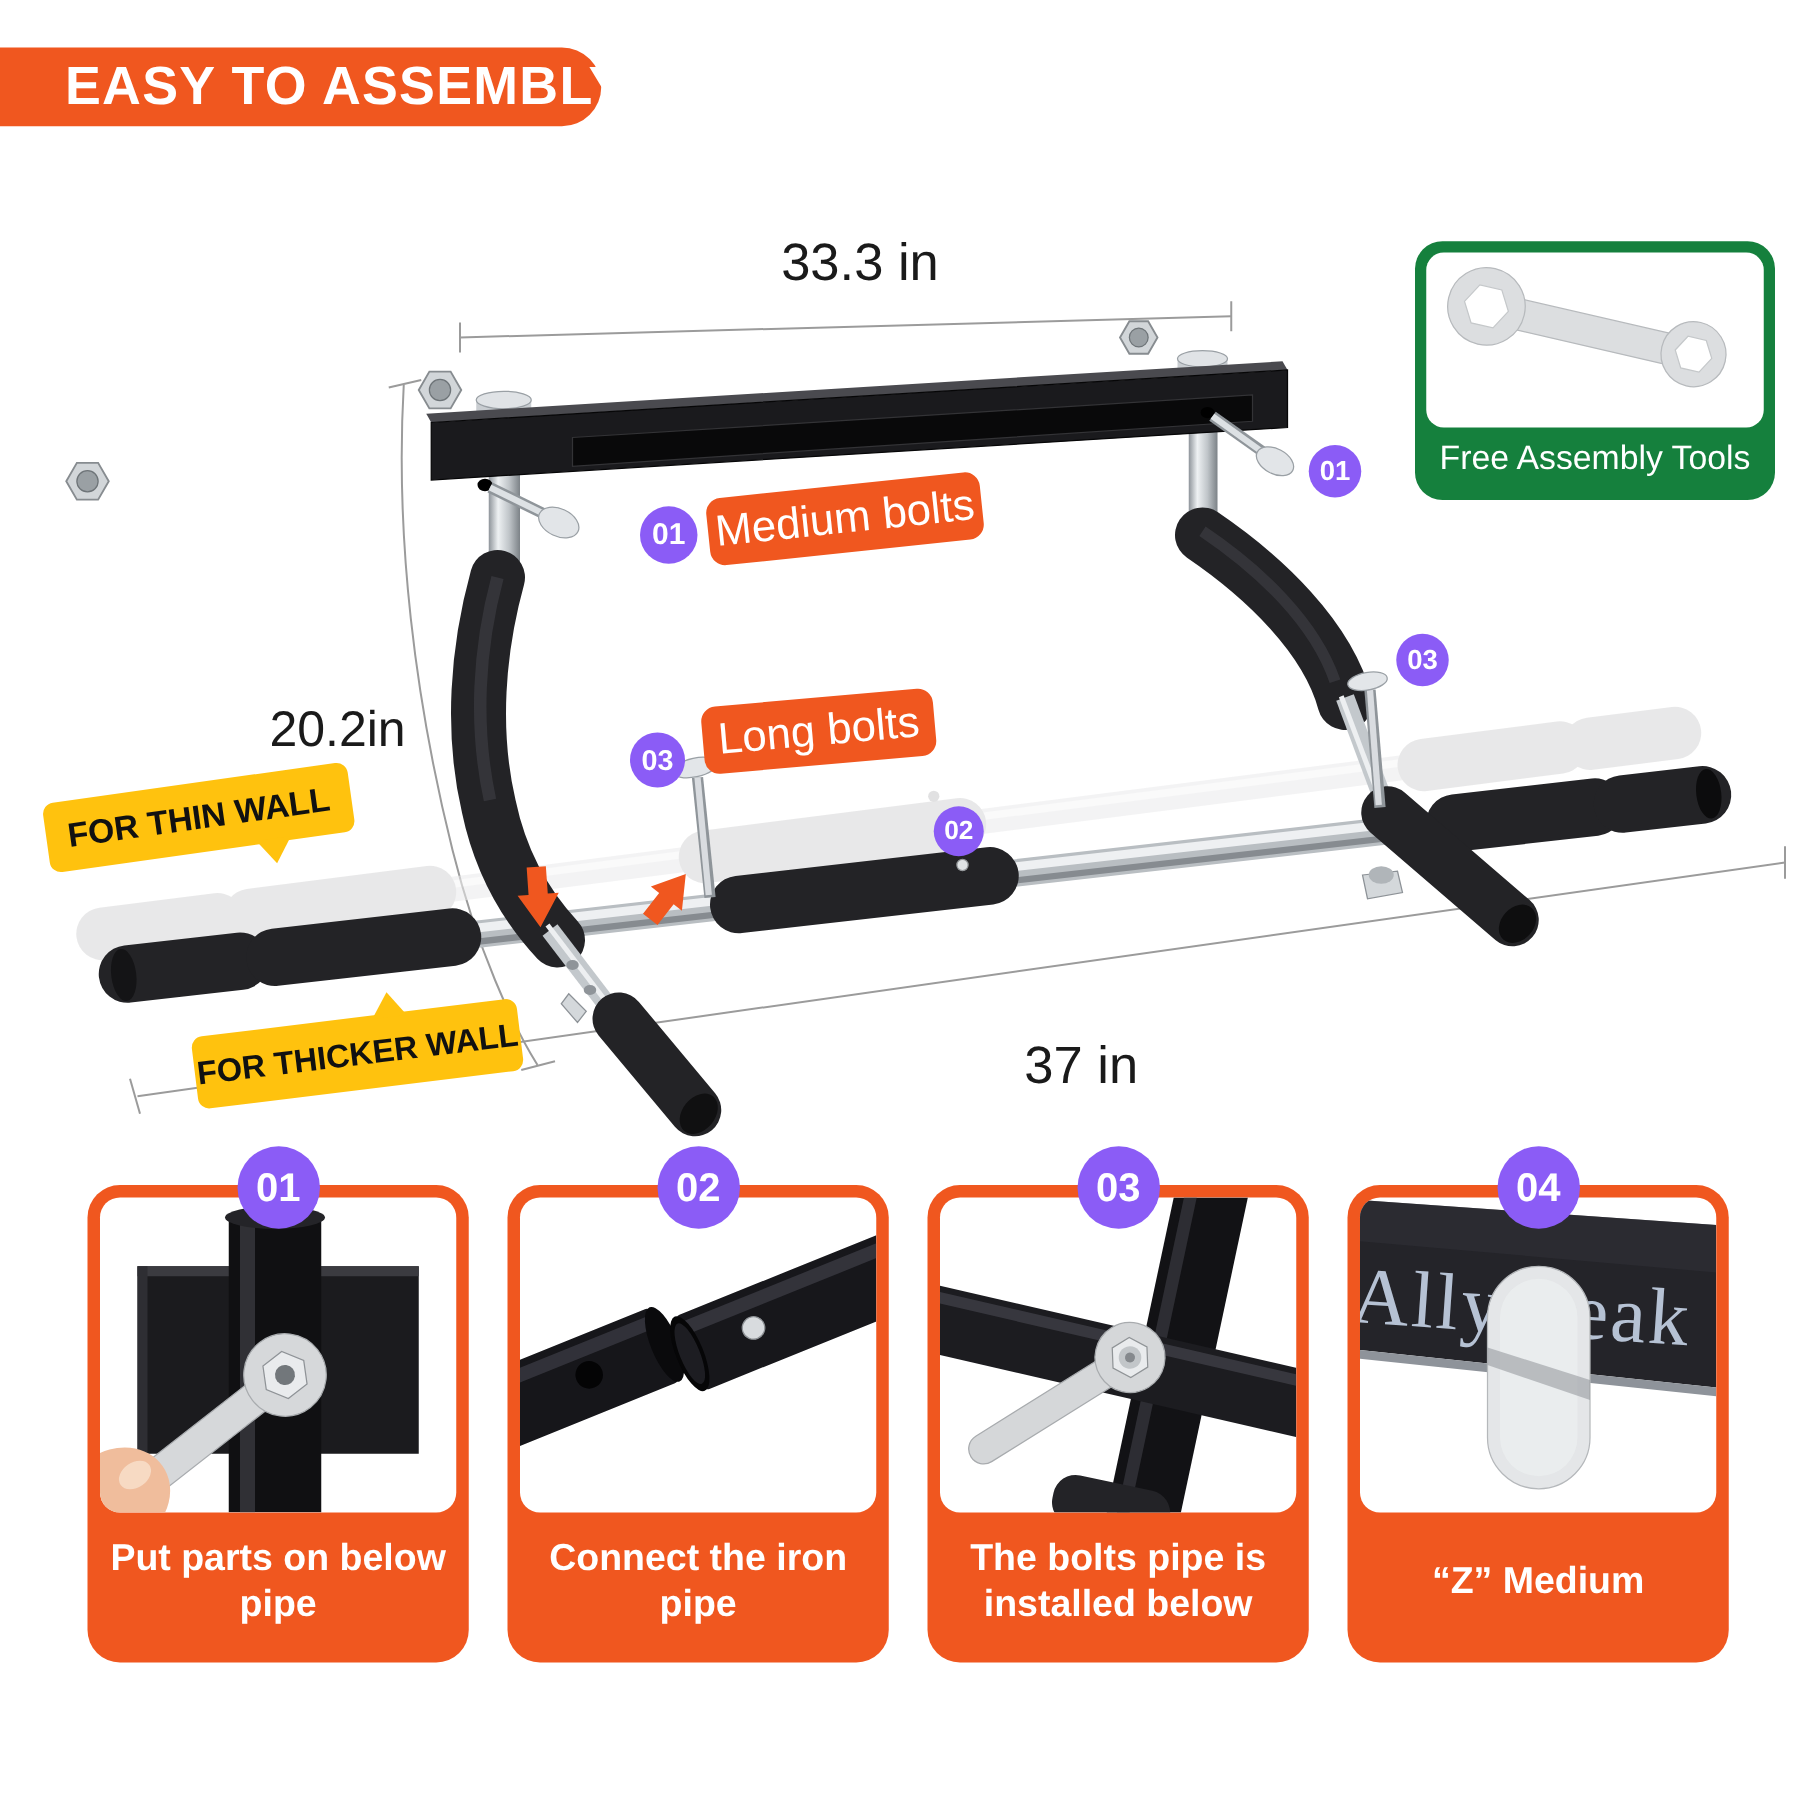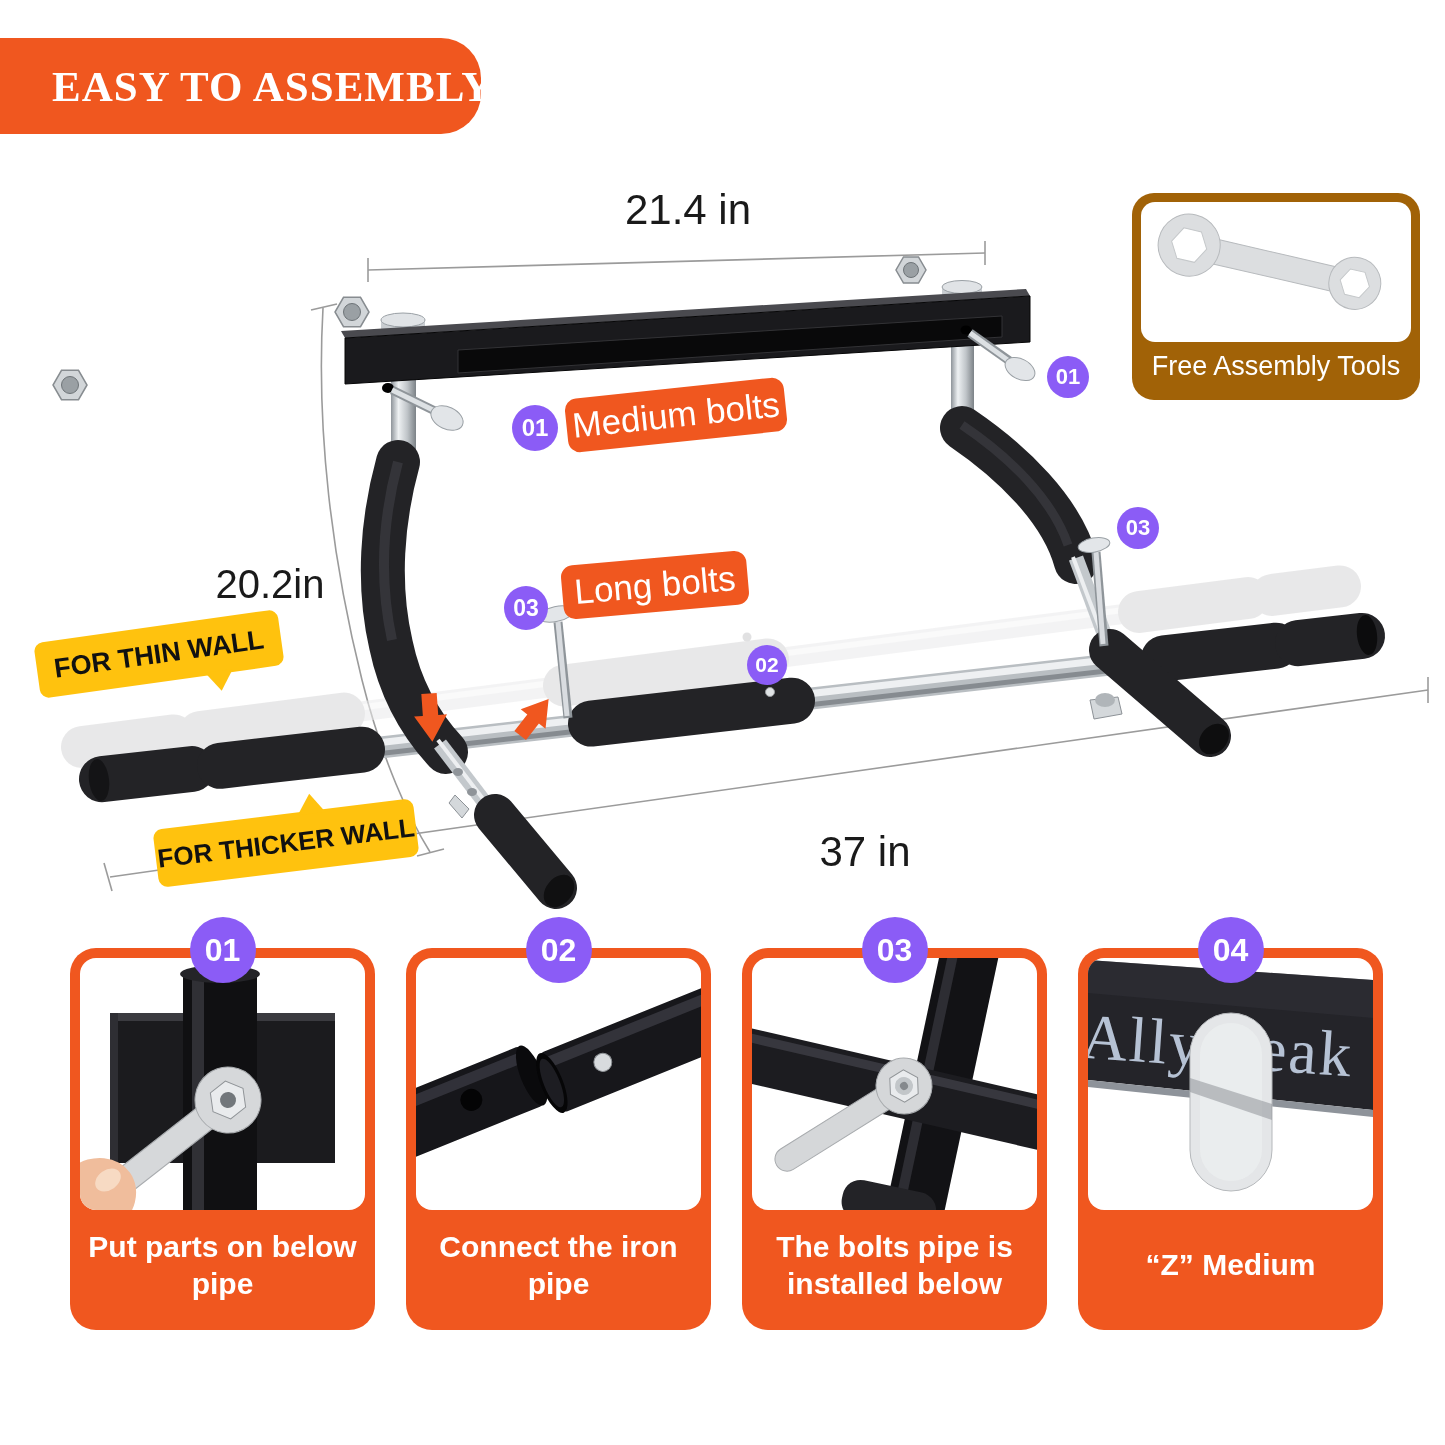--- a/index.html
+++ b/index.html
@@ -1,22 +1,22 @@
 <!DOCTYPE html>
 <html><head>
 <meta charset="utf-8">
 <style>
   html,body{margin:0;padding:0;background:#fff;}
   .stage{position:relative;width:1445px;height:1445px;background:#fff;overflow:hidden;
          font-family:"Liberation Sans",sans-serif;color:#111;}
   .abs{position:absolute;}
 
   
-  .banner{left:0;top:38px;width:481px;height:96px;background:#F0571F;
-          border-radius:0 40px 40px 0;display:flex;align-items:center;font-family:Liberation Serif, serif;}
+  .banner{left:0;top:38px;width:481px;height:63px;background:#F0571F;
+          border-radius:0 40px 40px 0;display:flex;align-items:center;}
   .banner span{color:#fff;font-size:43px;font-weight:bold;letter-spacing:1px;padding-left:52px;white-space:nowrap;}
 
   
   .dim{width:300px;text-align:center;font-size:42px;color:#1a1a1a;}
   .dim.d20{font-size:40px;}
 
   
   .badge{background:#8b5cf6;border-radius:50%;color:#fff;font-weight:bold;
          display:flex;align-items:center;justify-content:center;}
 
@@ -26,21 +26,21 @@
 
   
   .ylabel{background:#FFC20E;border-radius:9px;color:#111;font-weight:bold;
           display:flex;align-items:center;justify-content:center;white-space:nowrap;}
   .ylabel .tail{position:absolute;width:0;height:0;border-left:14px solid transparent;
                 border-right:14px solid transparent;}
   .tail-down{bottom:-17px;right:52px;border-top:20px solid #FFC20E;}
   .tail-up{top:-17px;right:88px;border-bottom:20px solid #FFC20E;}
 
   
-  .tools{left:1132px;top:193px;width:288px;height:207px;background:#a16207;
+  .tools{left:1132px;top:193px;width:288px;height:207px;background:#15803d;
          border-radius:22px;padding:9px;box-sizing:border-box;}
   .tools .photo{background:#fff;border-radius:14px;height:140px;overflow:hidden;
                 display:flex;align-items:center;justify-content:center;}
   .tools .cap{height:49px;display:flex;align-items:center;justify-content:center;
               color:#fff;font-size:27px;white-space:nowrap;}
 
   
   .panel{top:917px;width:305px;height:420px;}
   .panel .pbadge{position:absolute;top:0;left:calc(50% - 33px);width:66px;height:66px;
                  font-size:32px;z-index:3;}
@@ -188,21 +188,21 @@
     <g fill="#F0571F">
       <use href="#arr" transform="translate(431,722) rotate(176) scale(1.1)"></use>
       <use href="#arr" transform="translate(537,714) rotate(38) scale(1.05)"></use>
     </g>
   </svg>
 
   <div class="abs banner">
     <span>EASY TO ASSEMBLY</span>
   </div>
 
-  <div class="abs dim" style="left:538px;top:186px;">21.4 in</div>
+  <div class="abs dim" style="left:538px;top:186px;">33.3 in</div>
   <div class="abs dim d20" style="left:120px;top:562px;">20.2in</div>
   <div class="abs dim" style="left:715px;top:828px;">37 in</div>
 
   <div class="abs badge" style="left:512px;top:405px;width:46px;height:46px;font-size:24px;">01</div>
   <div class="abs badge" style="left:1047px;top:356px;width:42px;height:42px;font-size:22px;">01</div>
   <div class="abs badge" style="left:504px;top:586px;width:44px;height:44px;font-size:23px;">03</div>
   <div class="abs badge" style="left:747px;top:645px;width:40px;height:40px;font-size:21px;">02</div>
   <div class="abs badge" style="left:1117px;top:507px;width:42px;height:42px;font-size:22px;">03</div>
 
   <div class="abs pill" style="left:566px;top:388px;width:220px;height:54px;transform:rotate(-6deg);">Medium bolts</div>

